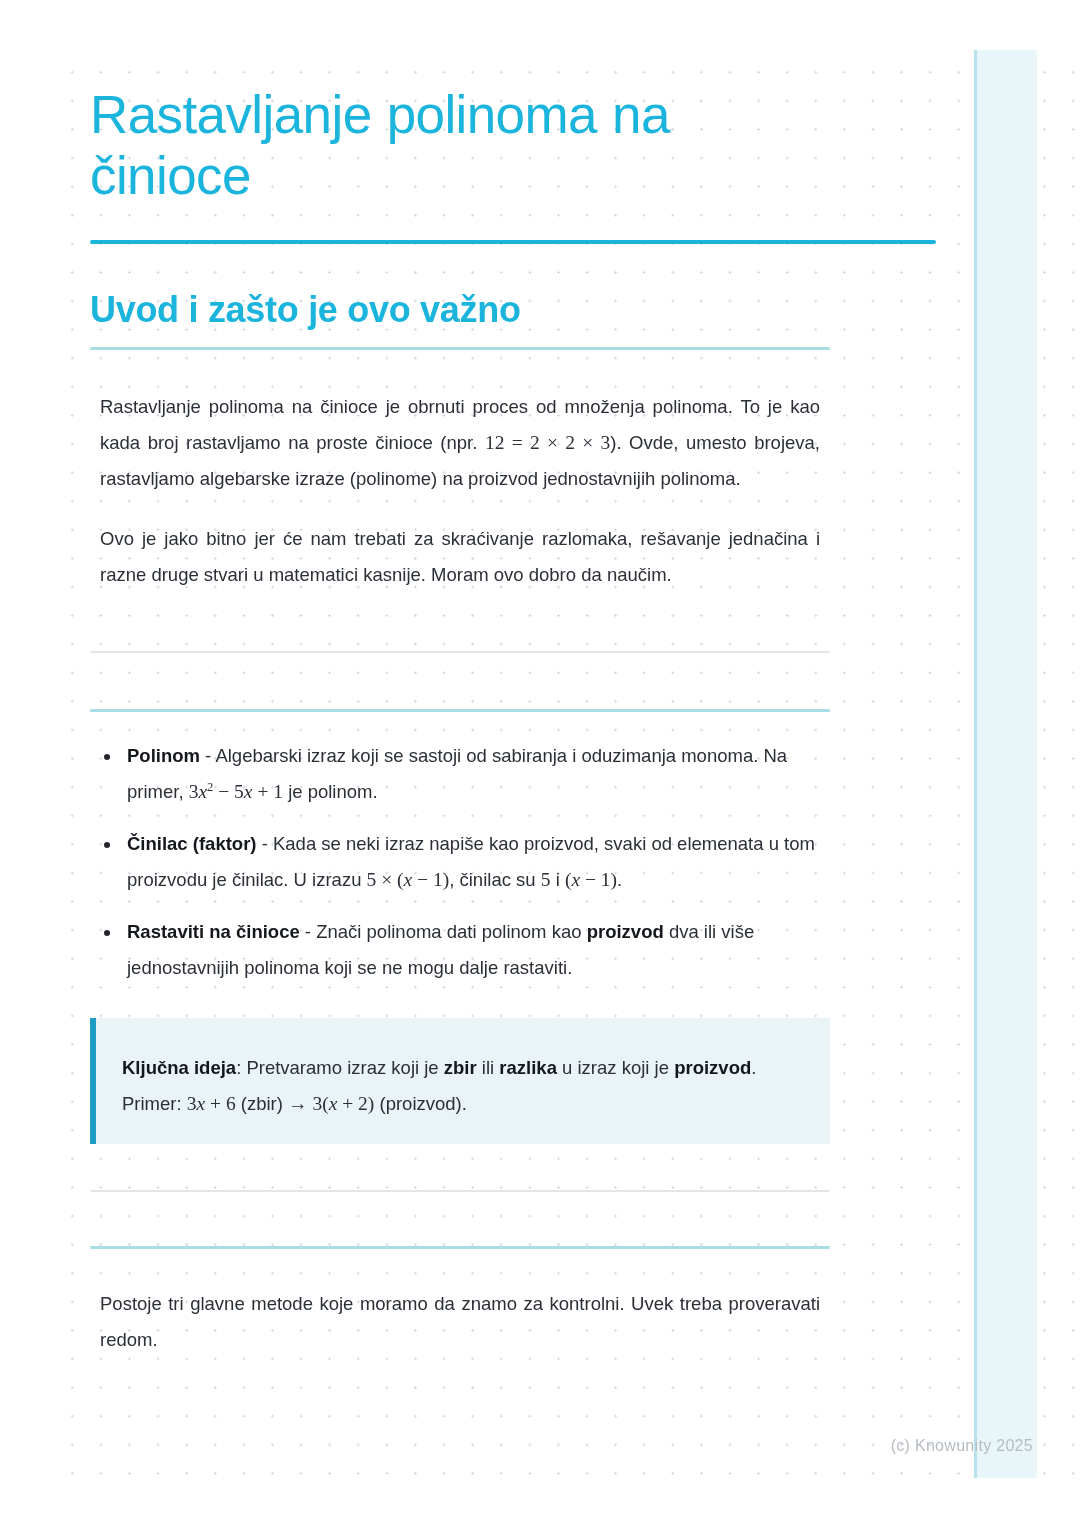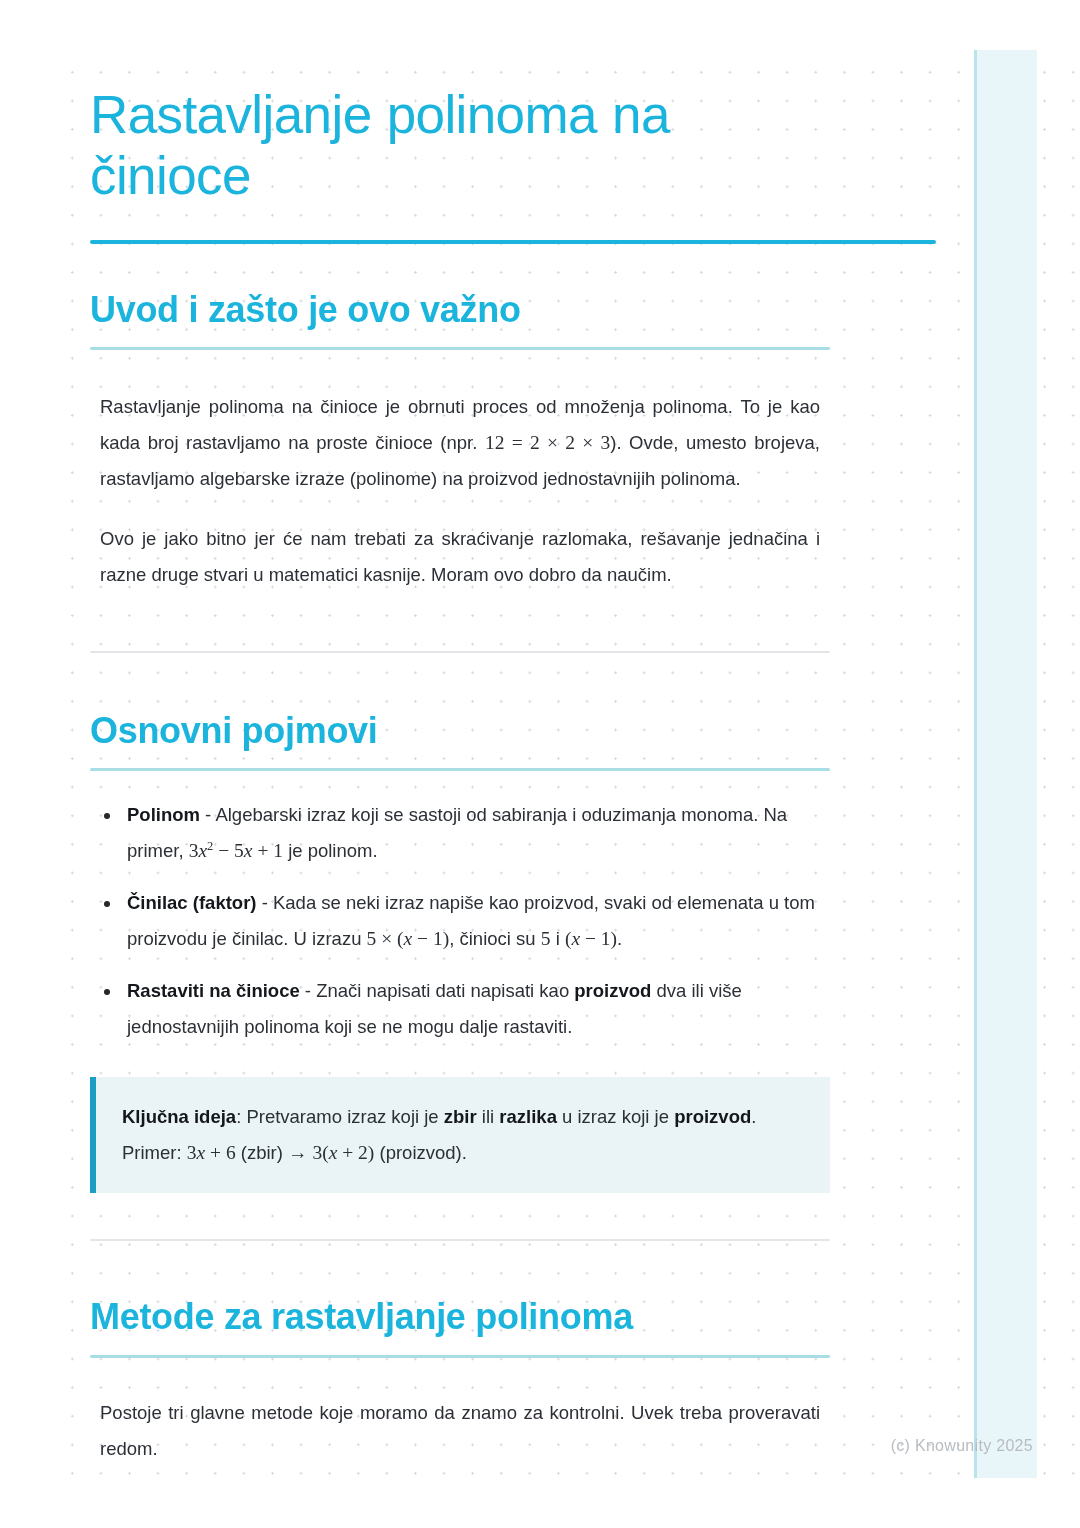--- a/index.html
+++ b/index.html
@@ -147,21 +147,21 @@
     height: 6px;
     border-radius: 50%;
     background: #23262b;
   }
   strong { font-weight: 700; color: #14171c; }
 
   
   .callout {
     background: #eaf3f6;
     border-left: 6px solid #1b9dc4;
-    padding: 22px 26px 22px 26px;
+    padding: 32px 26px 22px 26px;
     font-size: 18.5px;
     line-height: 36px;
     color: #2b2f36;
     box-sizing: border-box;
     width: 740px;
   }
 
   
   .sep {
     height: 2px;
@@ -206,52 +206,50 @@
       </p>
 
       <p class="body">
         <span>Ovo je jako bitno jer će nam trebati za skraćivanje razlomaka, rešavanje jednačina i razne druge stvari u matematici kasnije. Moram ovo dobro da naučim.</span>
       </p>
     </div>
 
     <div class="sep" style="margin-top:58px;"></div>
 
     <div class="section" style="margin-top:56px;">
-      <h2 class="sec-h">Osnovni pojmovi</h2>
       <div class="sec-rule"></div>
 
       <div style="height:26px;"></div>
 
       <ul class="bullets">
 
         <li>
           <strong>Polinom</strong><span> - </span><span>Algebarski izraz koji se sastoji od sabiranja i oduzimanja monoma. Na primer, </span><span class="m">3<span class="mv">x</span><sup>2</sup> − 5<span class="mv">x</span> + 1</span><span> je polinom.</span>
         </li>
 
         <li>
-          <strong>Činilac (faktor)</strong><span> - </span><span>Kada se neki izraz napiše kao proizvod, svaki od elemenata u tom proizvodu je činilac. U izrazu </span><span class="m">5 × (<span class="mv">x</span> − 1)</span><span>, činioci su </span><span class="m">5</span><span> i </span><span class="m">(<span class="mv">x</span> − 1)</span><span>.</span>
+          <strong>Činilac (faktor)</strong><span> - </span><span>Kada se neki izraz napiše kao proizvod, svaki od elemenata u tom proizvodu je činilac. U izrazu </span><span class="m">5 × (<span class="mv">x</span> − 1)</span><span>, činilac su </span><span class="m">5</span><span> i </span><span class="m">(<span class="mv">x</span> − 1)</span><span>.</span>
         </li>
 
         <li>
-          <strong>Rastaviti na činioce</strong><span> - </span><span>Znači napisati dati napisati kao </span><strong>proizvod</strong><span> dva ili više jednostavnijih polinoma koji se ne mogu dalje rastaviti.</span>
+          <strong>Rastaviti na činioce</strong><span> - </span><span>Znači polinoma dati polinom kao </span><strong>proizvod</strong><span> dva ili više jednostavnijih polinoma koji se ne mogu dalje rastaviti.</span>
         </li>
 
       </ul>
 
       <div style="height:32px;"></div>
 
       <div class="callout">
         <strong>Ključna ideja</strong><span>: </span><span>Pretvaramo izraz koji je </span><strong>zbir</strong><span> ili </span><strong>razlika</strong><span> u izraz koji je </span><strong>proizvod</strong><span>. Primer: </span><span class="m">3<span class="mv">x</span> + 6</span><span> (zbir) </span><span class="m">→</span><span class="m">&nbsp;3(<span class="mv">x</span> + 2)</span><span> (proizvod).</span>
       </div>
     </div>
 
     <div class="sep" style="margin-top:46px;"></div>
 
     <div class="section" style="margin-top:54px;">
-      <h2 class="sec-h">Metode za rastavljanje polinoma</h2>
       <div class="sec-rule"></div>
 
       <div style="height:27px;"></div>
 
       <p class="body">
         <span>Postoje tri glavne metode koje moramo da znamo za kontrolni. Uvek treba proveravati redom.</span>
       </p>
     </div>
 
   </div>

